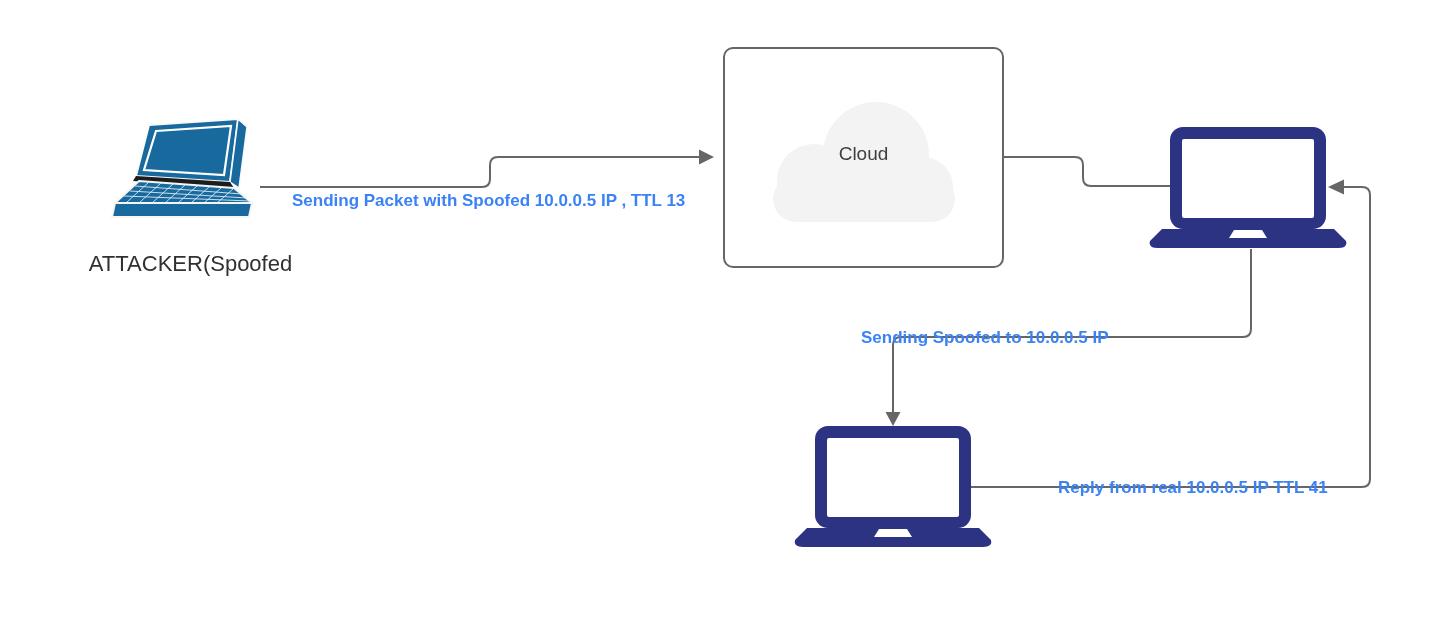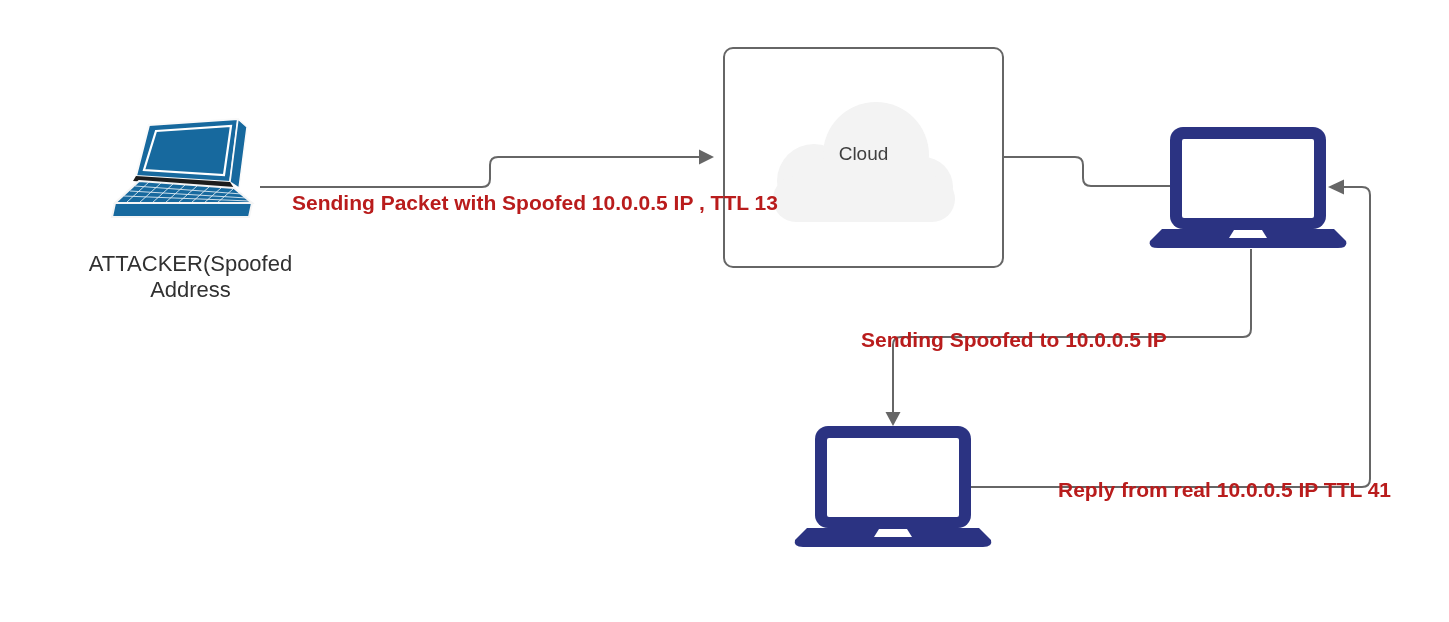--- a/index.html
+++ b/index.html
@@ -7,21 +7,21 @@
     position:relative;width:1449px;height:622px;background:#ffffff;overflow:hidden;
     font-family:"Liberation Sans", sans-serif;
   }
   #edges{position:absolute;left:0;top:0;width:1449px;height:622px;pointer-events:none;}
   .node{position:absolute;}
   .node svg{display:block;}
   .node-label{
     position:absolute;text-align:center;color:#313131;font-size:22px;line-height:26px;
   }
   .edge-label{
-    position:absolute;color:#b91c1c;font-size:21px;font-weight:bold;white-space:nowrap;
+    position:absolute;color:#3b82f6;font-size:17px;font-weight:bold;white-space:nowrap;
   }
   .cloud-box{
     position:absolute;left:715px;top:47px;width:281px;height:221px;box-sizing:border-box;
     background:#ffffff;border:2.5px solid #666666;border-radius:10px;margin-left:8px;
   }
   .cloud-box svg{position:absolute;left:38px;top:50px;}
   .cloud-label{
     position:absolute;left:0;top:94px;width:100%;text-align:center;
     color:#3f3f3f;font-size:19px;
   }
@@ -69,21 +69,20 @@
         <path d="M116,70 L99,85"></path>
           <path d="M128,71 L112,85"></path>
       </g>
 
       <polygon points="10,85 147,85 144,99 7,99" fill="#17699E" stroke="#F5F5F5" stroke-width="2"></polygon>
     </svg>
   </div>
 
   <div class="node-label" style="left:88px;top:251px;width:205px;">
     <div>ATTACKER(Spoofed</div>
-    <div>Address</div>
   </div>
 
   <div class="cloud-box">
     <svg width="202" height="124" viewBox="0 0 202 124">
       <g fill="#F3F3F3">
         <circle cx="51" cy="82" r="37"></circle>
         <circle cx="113" cy="56" r="53"></circle>
         <circle cx="160" cy="88" r="30"></circle>
         <rect x="10" y="77" width="182" height="46" rx="23"></rect>
       </g>

